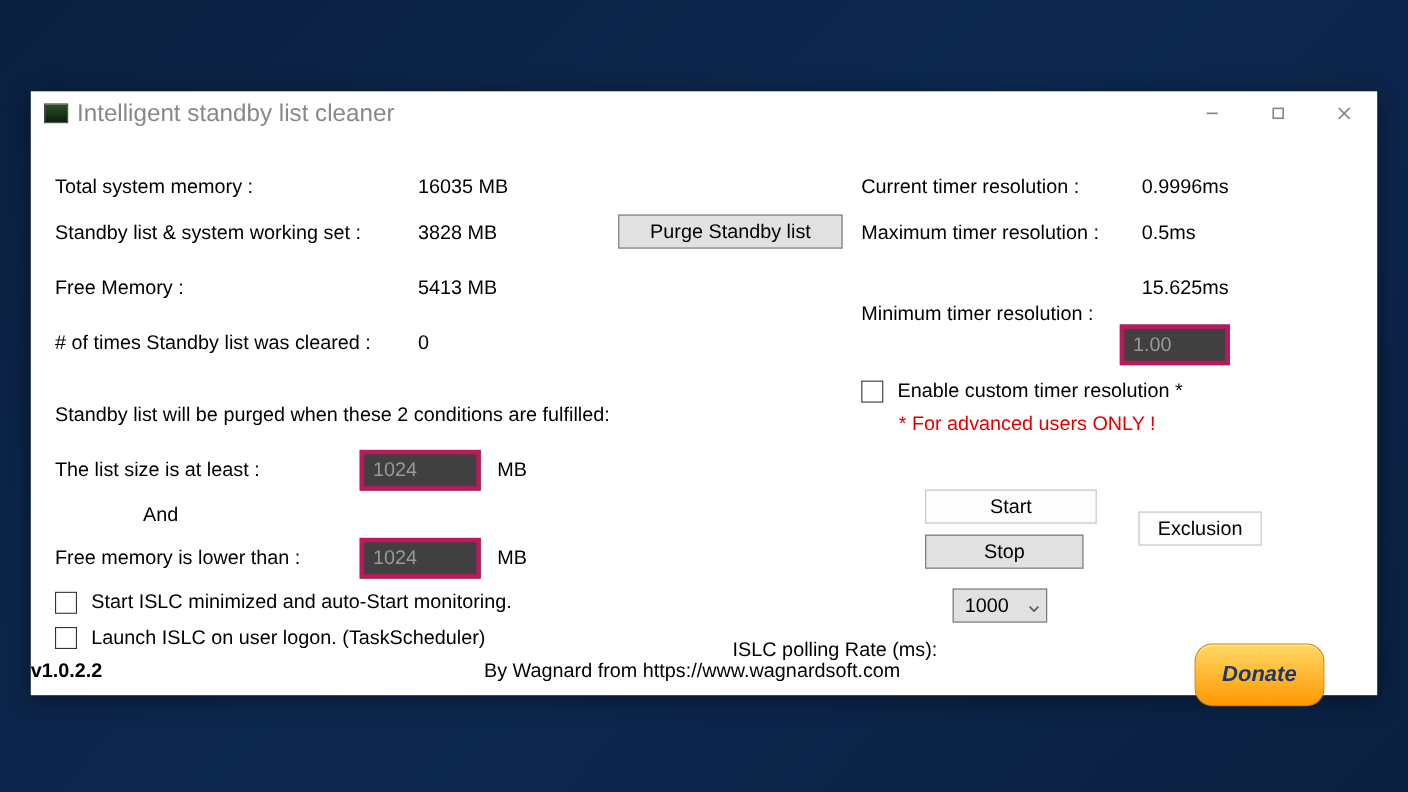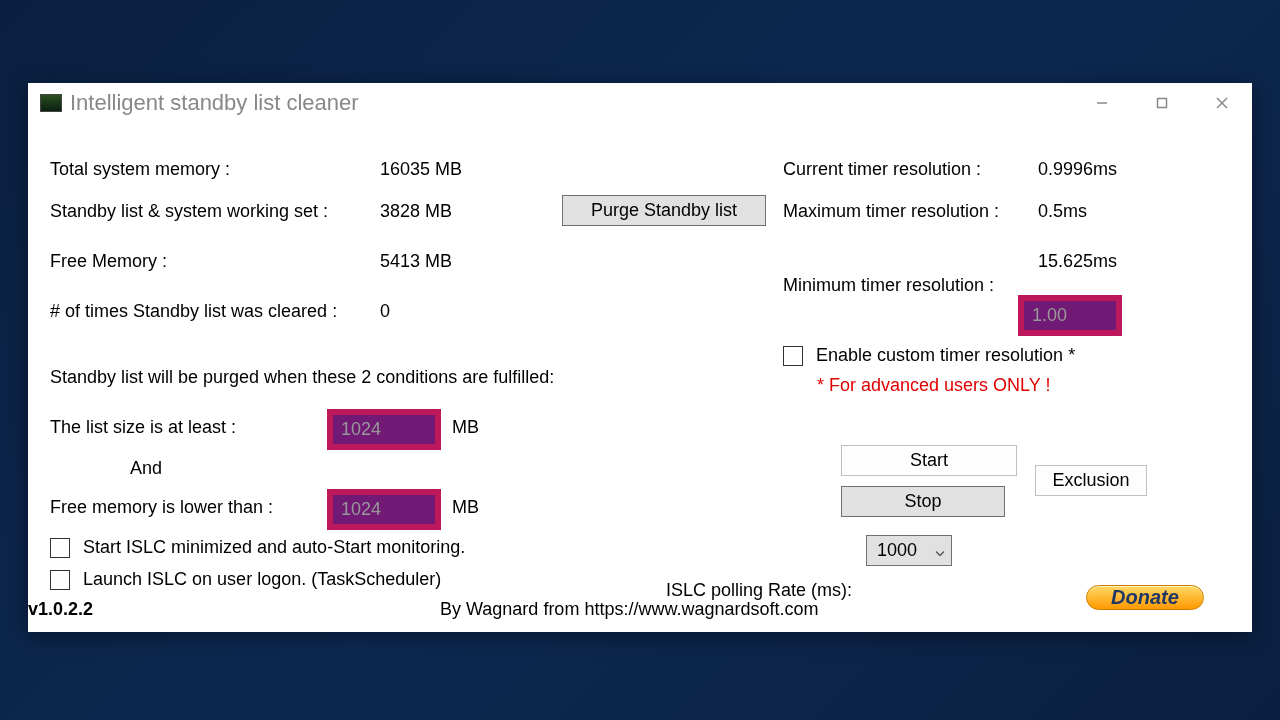--- a/index.html
+++ b/index.html
@@ -72,27 +72,27 @@
   }
   .btn-light {
     background: #fdfdfd;
     border: 1px solid #c0c0c0;
     padding: 4px 12px;
     font-size: 18px;
     font-family: inherit;
     color: #000;
   }
   .input-box {
-    border: 6px solid #be185d;
+    border: 4px solid #be185d;
     padding: 4px 8px;
     font-size: 18px;
     font-family: inherit;
     color: #999;
     width: 86px;
-    background: #701a75;
+    background: #404040;
   }
   .checkbox {
     display: inline-block;
     width: 18px;
     height: 18px;
     border: 1.5px solid #333;
     vertical-align: middle;
     margin-right: 8px;
     background: #fff;
   }
@@ -109,21 +109,21 @@
     position: absolute;
     right: 6px;
     top: 50%;
     transform: translateY(-50%);
   }
   .red-text { color: #e00000; }
   .donate-btn {
     background: linear-gradient(to bottom, #ffd966 0%, #ffb833 50%, #ff9900 100%);
     border: 1px solid #d08000;
     border-radius: 16px;
-    padding: 0 24px;
+    padding: 16px 24px;
     font-size: 20px;
     font-style: italic;
     font-weight: bold;
     color: #203864;
     font-family: inherit;
     box-shadow: inset 0 1px 0 rgba(255,255,255,0.6);
   }
 </style>
 </head>
 <body>
@@ -193,22 +193,22 @@
     <input class="row input-box" style="left: 299px; top: 286px;" value="1024">
     <div class="row" style="left:424px; top:294px;">MB</div>
 
     <div class="row" style="left:102px; top:335px;">And</div>
 
     <div class="row" style="left:22px; top:374px;">Free memory is lower than :</div>
     <input class="row input-box" style="left: 299px; top: 366px;" value="1024">
     <div class="row" style="left:424px; top:374px;">MB</div>
 
     
-    <button class="row btn-light" style="left:813px; top:322px; width:176px;">Start</button>
-    <button class="row btn" style="left:813px; top:363px; width:164px;">Stop</button>
+    <button class="row btn-light" style="left:813px; top:322px; width:156px;">Start</button>
+    <button class="row btn" style="left:813px; top:363px; width:144px;">Stop</button>
     <button class="row btn-light" style="left:1007px; top:342px; width:112px;">Exclusion</button>
 
     
     <div class="row" style="left:22px; top:414px;">
       <span class="checkbox"></span>
       <span>Start ISLC minimized and auto-Start monitoring.</span>
     </div>
     <div class="row" style="left:22px; top:446px;">
       <span class="checkbox"></span>
       <span>Launch ISLC on user logon. (TaskScheduler)</span>

